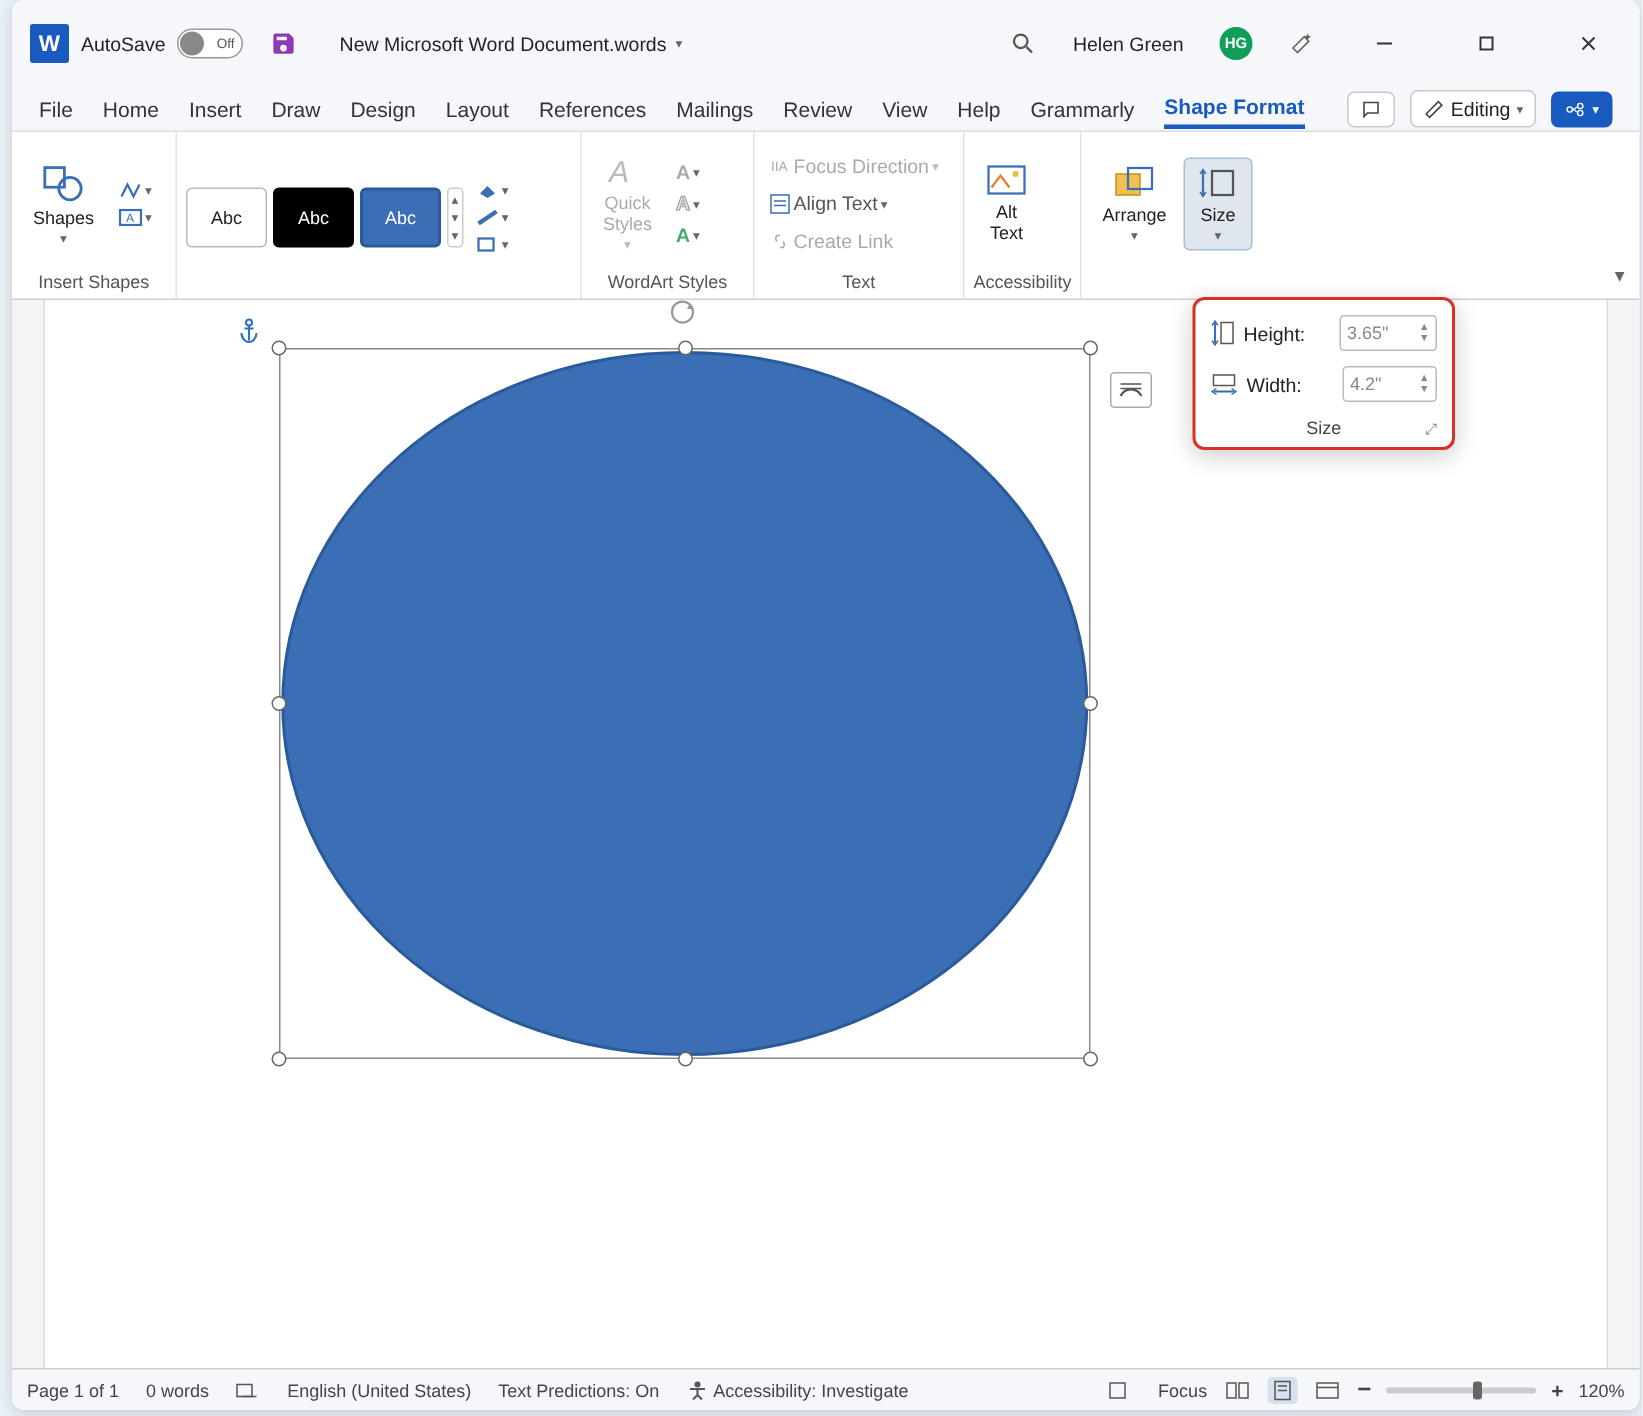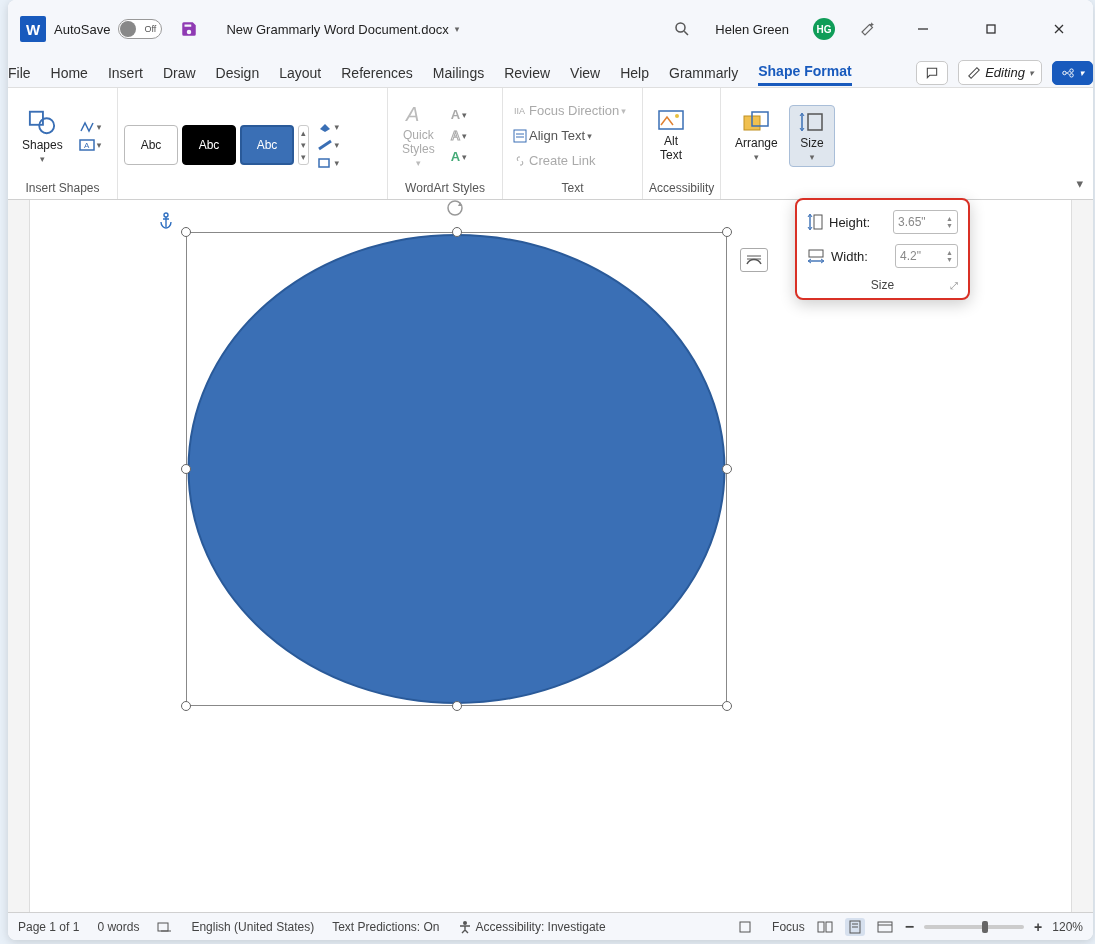--- a/index.html
+++ b/index.html
@@ -15,25 +15,25 @@
   .toggle-knob { width: 16px; height: 16px; border-radius: 50%; background: #888; }
   .toggle-label { font-size: 9px; color: #555; margin-left: auto; margin-right: 4px; }
   .save-icon { width: 18px; height: 18px; color: #8f3ab3; }
   .doc-title { margin-left: 20px; display: flex; align-items: center; gap: 6px; }
   .title-right { margin-left: auto; display: flex; align-items: center; gap: 24px; }
   .user-badge { width: 22px; height: 22px; border-radius: 50%; background: #0f9d58; color: #fff; font-size: 10px; display: flex; align-items: center; justify-content: center; font-weight:600; }
   .win-btn { width: 44px; height: 40px; display: flex; align-items: center; justify-content: center; }
   .win-btn svg { width: 12px; height: 12px; }
 
   
-  .tabs { height: 30px; background: #f5f7fb; display: flex; align-items: center; padding: 0 0; gap: 20px; border-bottom: 1px solid #e0e0e0; }
+  .tabs { height: 30px; background: #f5f7fb; display: flex; align-items: center; padding: 0 18px; gap: 20px; border-bottom: 1px solid #e0e0e0; }
   .tab { font-size: 14px; color: #333; padding: 4px 0; cursor: default; }
   .tab.active { color: #185abd; font-weight: 600; border-bottom: 3px solid #185abd; }
   .tabs-right { margin-left: auto; display: flex; align-items: center; gap: 10px; }
-  .comments-btn, .editing-btn, .share-btn { border: 1px solid #c9c9c9; border-radius: 5px; padding: 4px 8px; display: flex; align-items: center; gap: 4px; background:#fff; font-size:13px;font-style:italic; }
+  .comments-btn, .editing-btn, .share-btn { border: 1px solid #c9c9c9; border-radius: 5px; padding: 4px 8px; display: flex; align-items: center; gap: 4px; background:#fff; font-size:13px; }
   .share-btn { background: #185abd; color: #fff; border-color: #185abd; }
 
   
   .ribbon { height: 112px; background: #fff; border-bottom: 1px solid #d0d0d0; display: flex; position: relative; box-shadow: 0 2px 4px rgba(0,0,0,0.06); }
   .group { display: flex; flex-direction: column; border-right: 1px solid #e3e3e3; padding: 4px 6px 2px 6px; }
   .group-body { flex: 1; display: flex; align-items: center; gap: 4px; }
   .group-label { text-align: center; font-size: 12px; color: #555; padding: 2px 0; position: relative; }
   .big-btn { display: flex; flex-direction: column; align-items: center; justify-content: center; gap: 2px; padding: 4px 8px; font-size: 12px; border-radius:4px; }
   .big-btn.selected { background: #dfe6ee; border: 1px solid #a9bed8; }
   .style-thumb { width: 54px; height: 40px; border: 1px solid #bbb; border-radius: 4px; display: flex; align-items: center; justify-content: center; font-size: 12px; }
@@ -97,21 +97,21 @@
         <div class="toggle-knob"></div>
         <span class="toggle-label">Off</span>
       </div>
     </div>
     <div style="margin-left:10px">
       <svg class="save-icon" viewBox="0 0 24 24">
           <path fill="currentColor" d="M17 3H5a2 2 0 0 0-2 2v14a2 2 0 0 0 2 2h14a2 2 0 0 0 2-2V7l-4-4zM12 19a3 3 0 1 1 0-6 3 3 0 0 1 0 6zm3-10H6V6h9v3z"></path>
         </svg>
     </div>
     <div class="doc-title">
-      <span>New Grammarly Word Document.docx</span>
+      <span>New Microsoft Word Document.words</span>
       <span class="chev">▾</span>
     </div>
     <div class="title-right">
       <div>
         <svg width="18" height="18" viewBox="0 0 24 24">
             <circle cx="10" cy="10" r="6" fill="none" stroke="#555" stroke-width="2"></circle>
             <line x1="15" y1="15" x2="20" y2="20" stroke="#555" stroke-width="2"></line>
           </svg>
       </div>
       <span>Helen Green</span>

